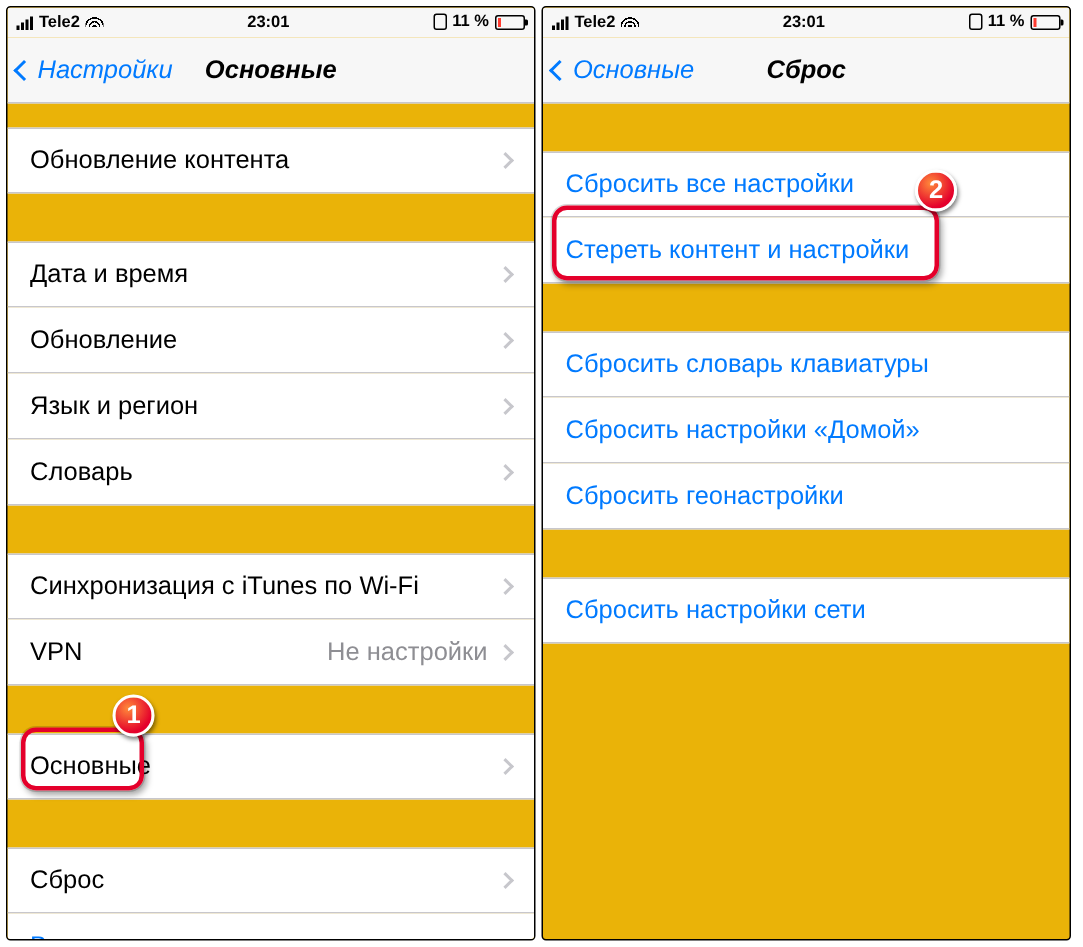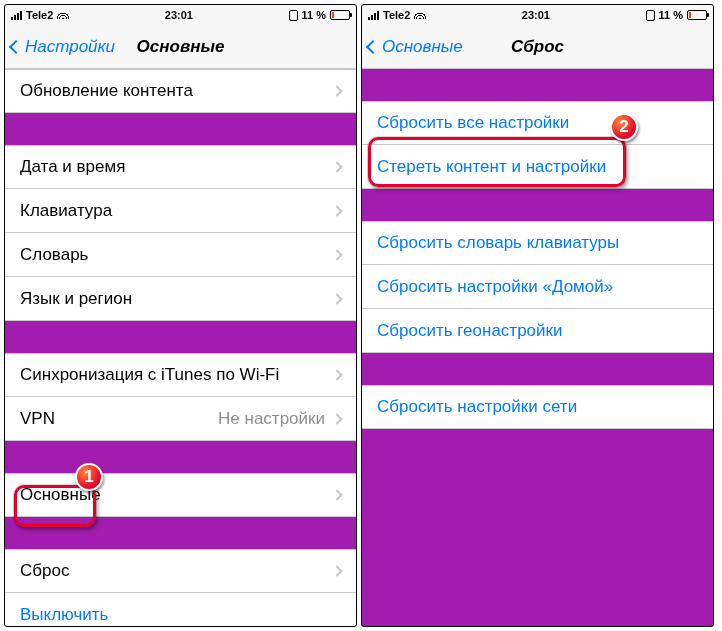--- a/index.html
+++ b/index.html
@@ -11,21 +11,21 @@
   .wrap {
     width: 714px;
     display: flex;
     gap: 4px;
   }
   .phone {
     width: 353px;
     height: 623px;
     border: 1px solid #000;
     border-radius: 3px;
-    background: #a21caf;
+    background: #eab308;
     position: relative;
     overflow: hidden;
   }
   
   .statusbar {
     height: 20px;
     background: #f7f7f7;
     display: flex;
     align-items: center;
     justify-content: space-between;
@@ -87,21 +87,21 @@
     display:inline-block; width:10px; height:10px;
     border-left:2px solid #007aff; border-bottom:2px solid #007aff;
     transform:rotate(45deg); margin-right:4px;
   }
   .navtitle{
     position:absolute; left:0; right:0; text-align:center;
     font-size:17px; font-weight:600; pointer-events:none;
   }
   
   .content { }
-  .group { margin-top: 0; }
+  .group { margin-top: 16px; }
   .group.spaced { margin-top: 32px; }
   .row {
     background:#fff; height:44px;
     display:flex; align-items:center; justify-content:space-between;
     padding: 0 15px; font-size:17px; color:#000;
     border-bottom:1px solid #c8c7cc;
     position:relative;
   }
   .row:first-child { border-top:1px solid #c8c7cc; }
   .row .label { flex:1; }
@@ -168,29 +168,29 @@
           <span class="label">Обновление контента</span>
           <span class="chevron-right"></span>
         </div>
       </div>
       <div class="group spaced">
         <div class="row">
           <span class="label">Дата и время</span>
           <span class="chevron-right"></span>
         </div>
         <div class="row">
-          <span class="label">Клавиатура</span>
+          <span class="label">Обновление</span>
+          <span class="chevron-right"></span>
+        </div>
+        <div class="row">
+          <span class="label">Язык и регион</span>
           <span class="chevron-right"></span>
         </div>
         <div class="row">
           <span class="label">Словарь</span>
-          <span class="chevron-right"></span>
-        </div>
-        <div class="row">
-          <span class="label">Язык и регион</span>
           <span class="chevron-right"></span>
         </div>
       </div>
       <div class="group spaced">
         <div class="row">
           <span class="label">Синхронизация с iTunes по Wi-Fi</span>
           <span class="chevron-right"></span>
         </div>
         <div class="row">
           <span class="label">VPN</span>

